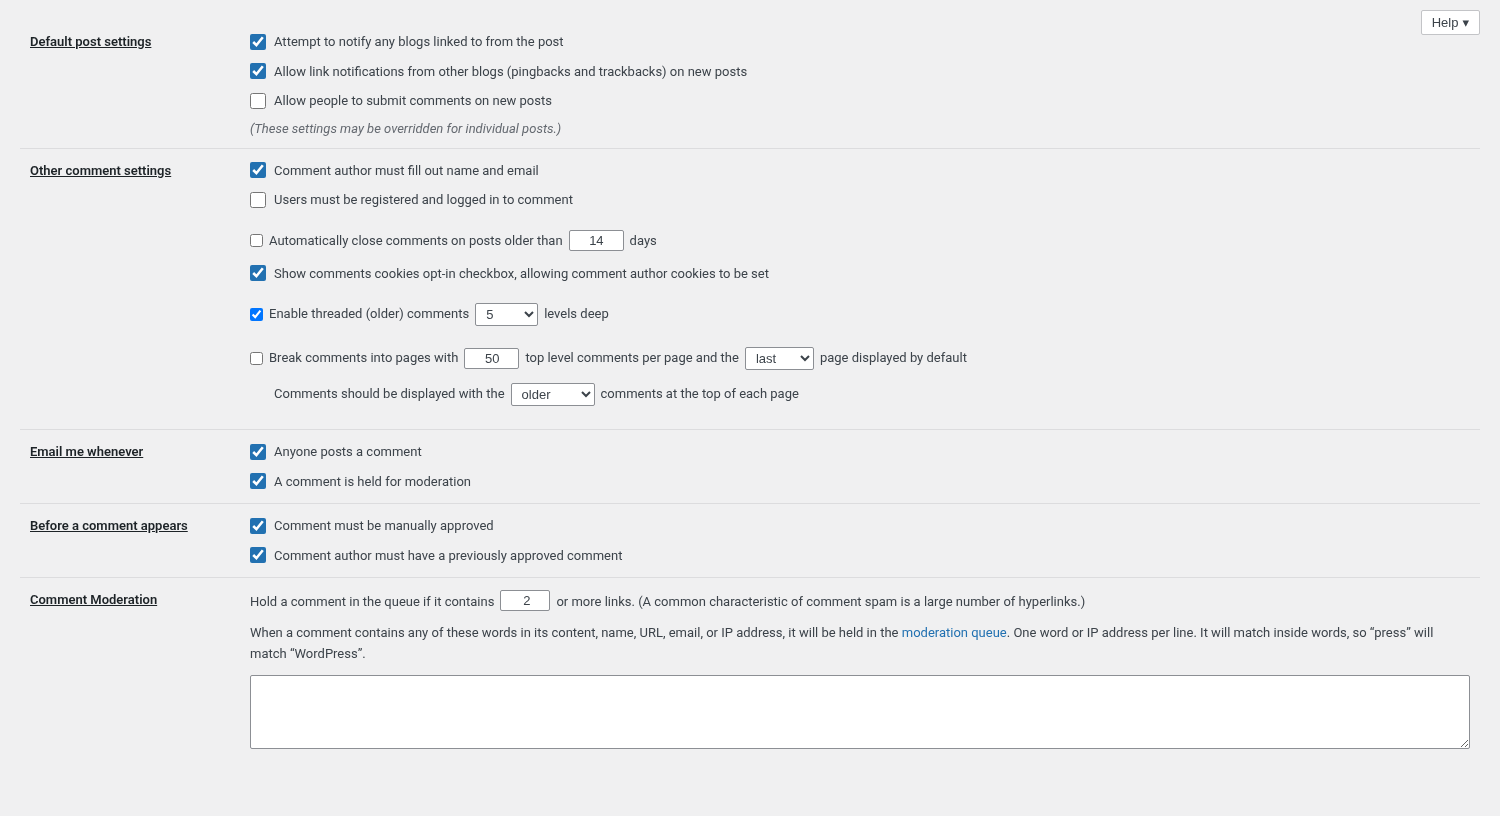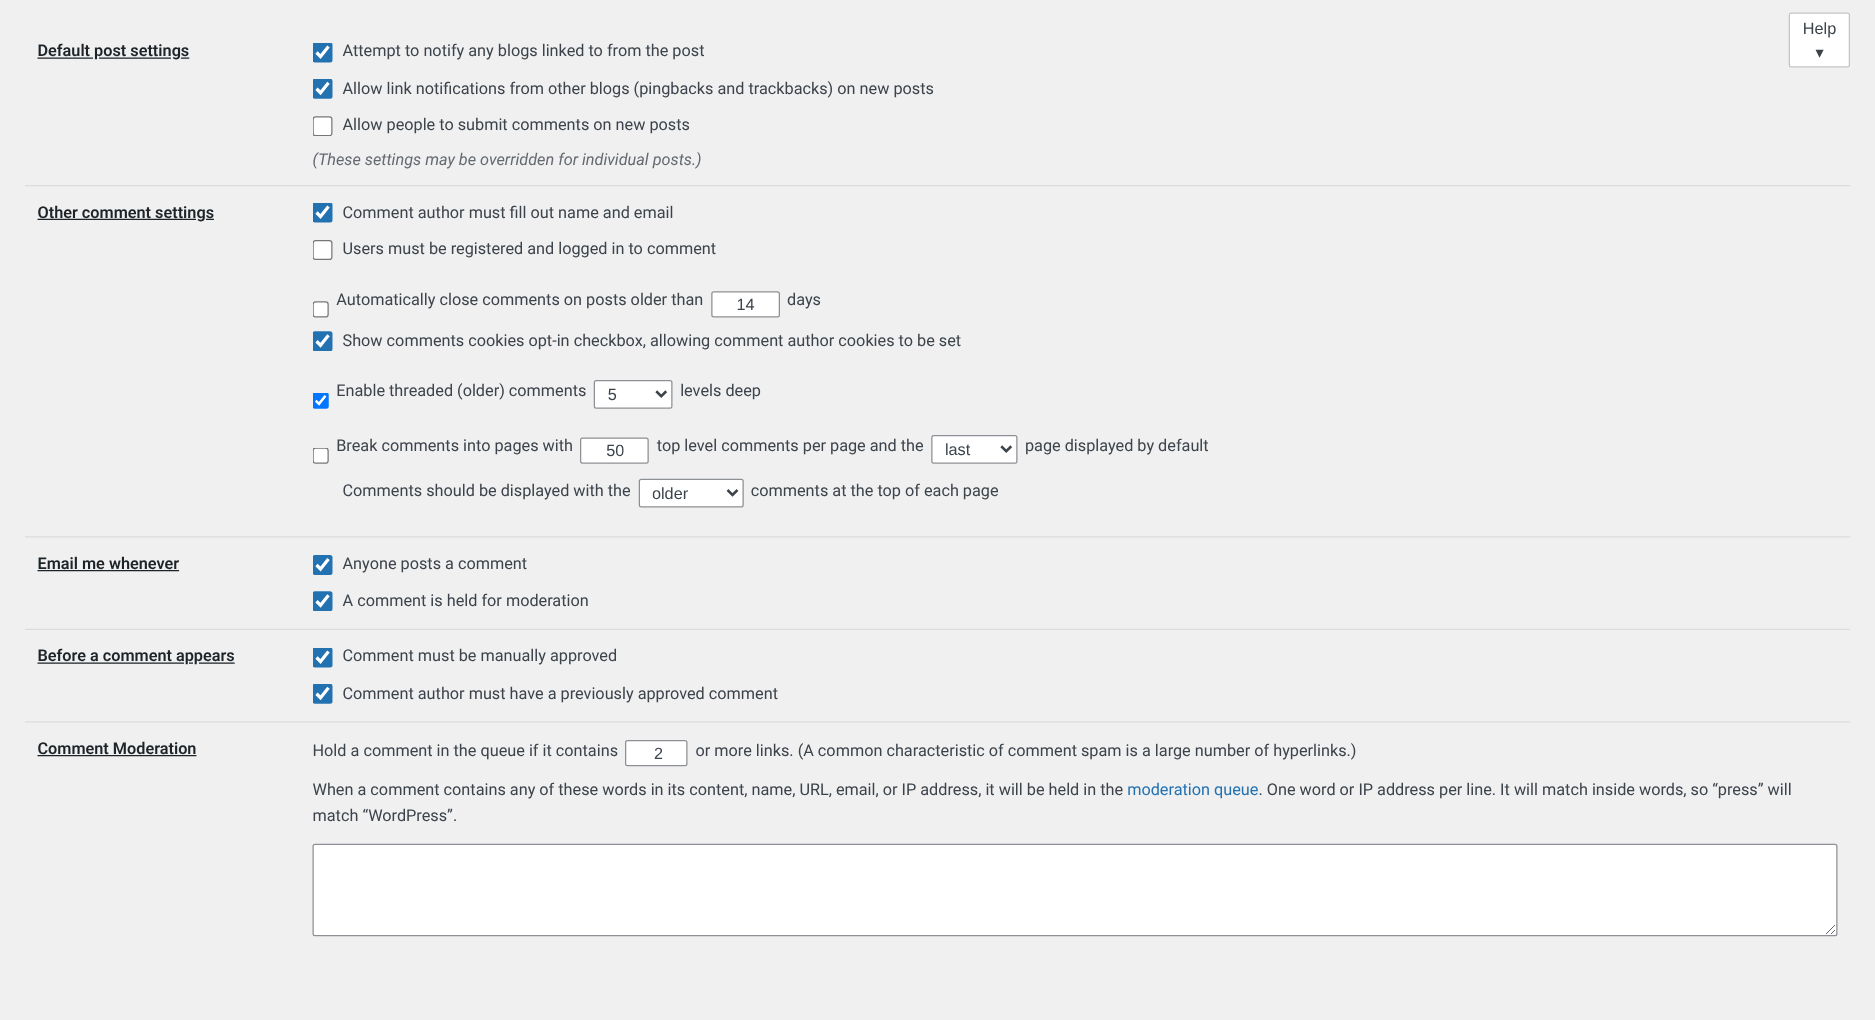--- a/index.html
+++ b/index.html
@@ -22,21 +22,20 @@
       background: #fff;
       border: 1px solid #c3c4c7;
       border-radius: 2px;
       padding: 4px 10px;
       font-size: 13px;
       cursor: pointer;
       display: flex;
       align-items: center;
       gap: 4px;
       color: #3c434a;
-      flex-direction: column;
     }
     h1.page-title {
       font-size: 23px;
       font-weight: 400;
       color: #1d2327;
       margin-bottom: 20px;
       line-height: 1.3;
     }
     .settings-table {
       width: 100%;
@@ -110,21 +109,21 @@
       border: 1px solid #8c8f94;
       border-radius: 2px;
       font-size: 13px;
       background: #fff;
       color: #3c434a;
       cursor: pointer;
       appearance: auto;
     }
     .complex-row {
       display: flex;
-      align-items: flex-end;
+      align-items: center;
       flex-wrap: wrap;
       gap: 6px;
       margin-bottom: 10px;
       line-height: 2;
       margin-top: 18px;
     }
     .complex-row:last-child {
       margin-bottom: 0;
     }
     .indent-row {
@@ -147,21 +146,21 @@
       border-radius: 2px;
       padding: 6px 8px;
       font-size: 13px;
       background: #fff;
       resize: vertical;
       margin-top: 10px;
       display: block;
     }
     .hold-comment-row {
       display: flex;
-      align-items: flex-end;
+      align-items: flex-start;
       gap: 6px;
       flex-wrap: wrap;
       line-height: 1.8;
     }
     .moderation-desc {
       margin-top: 10px;
       font-size: 13px;
       line-height: 1.6;
       color: #3c434a;
     }

